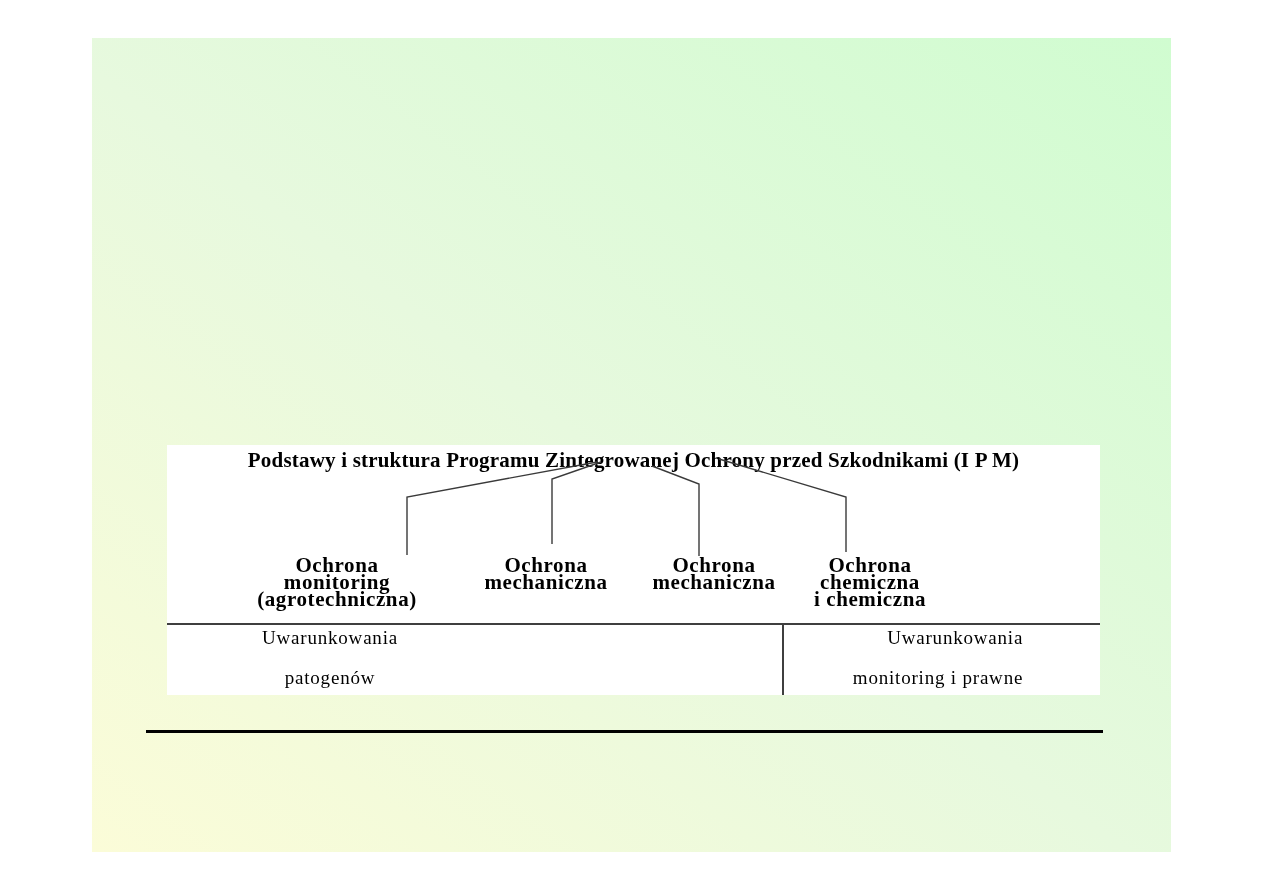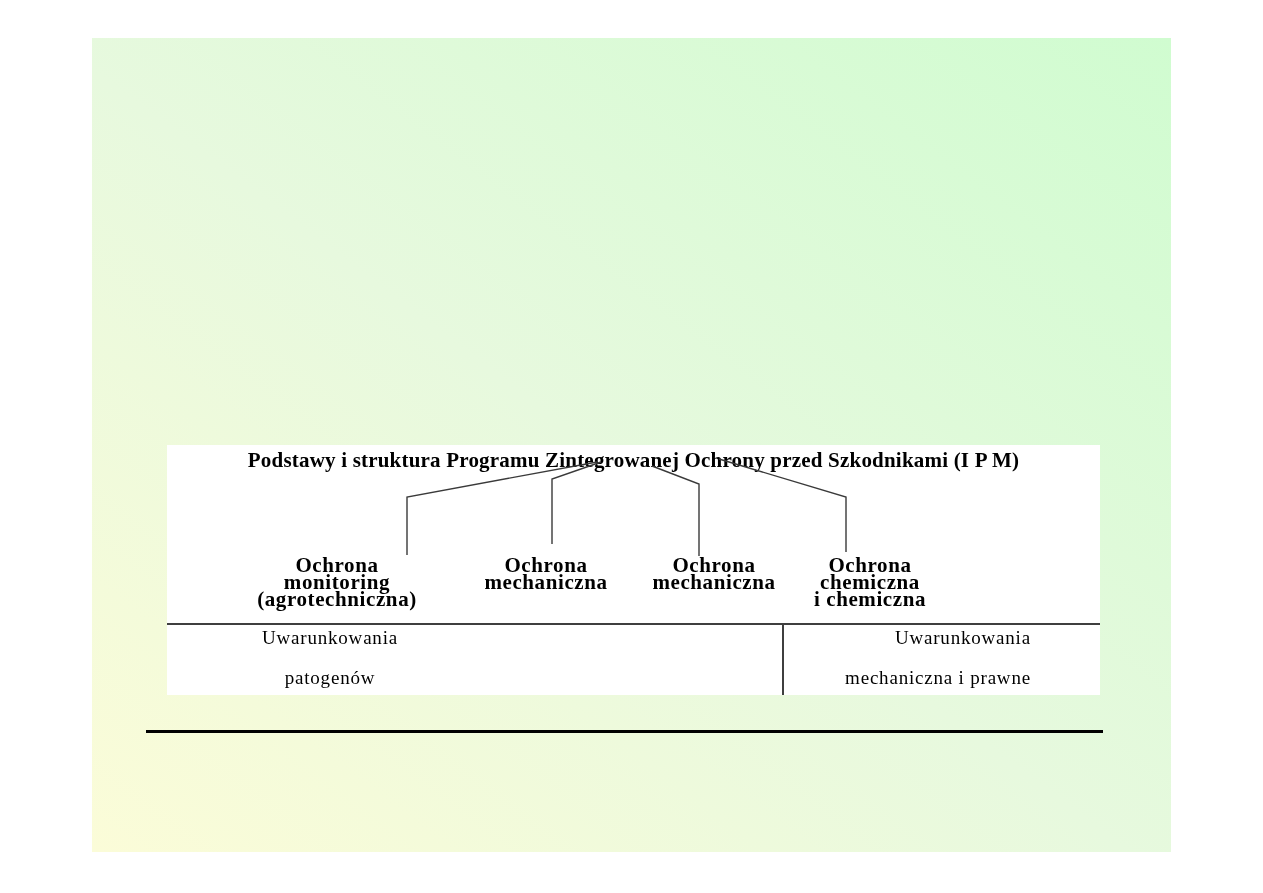--- a/index.html
+++ b/index.html
@@ -148,19 +148,19 @@
     <div class="foundation" style="left:163px;">
       <div class="foundation-line">Uwarunkowania</div>
       <div class="foundation-line"></div>
       <div class="foundation-line">patogenów</div>
     </div>
 
 
     <div class="foundation" style="left:771px;text-align:right;">
       <div class="foundation-line">Uwarunkowania</div>
       <div class="foundation-line"></div>
-      <div class="foundation-line">mechaniczna i prawne</div>
+      <div class="foundation-line">monitoring i prawne</div>
     </div>
 
   </div>
 </div>
 
 <div class="bottom-rule"></div>
 
 </body></html>

